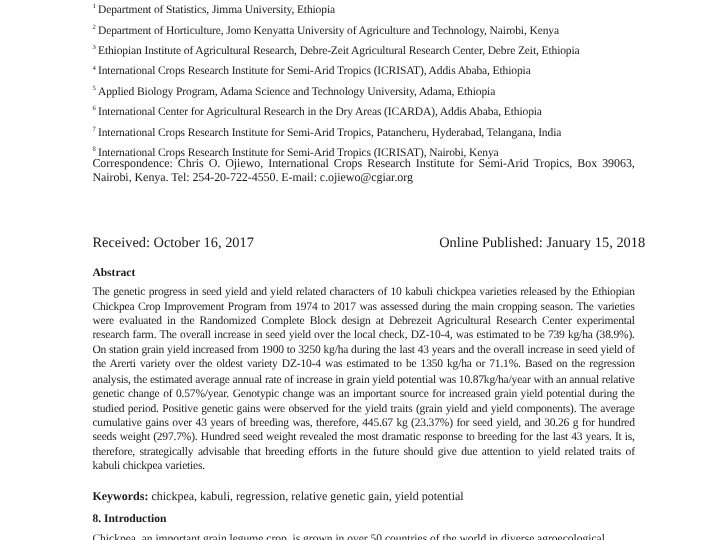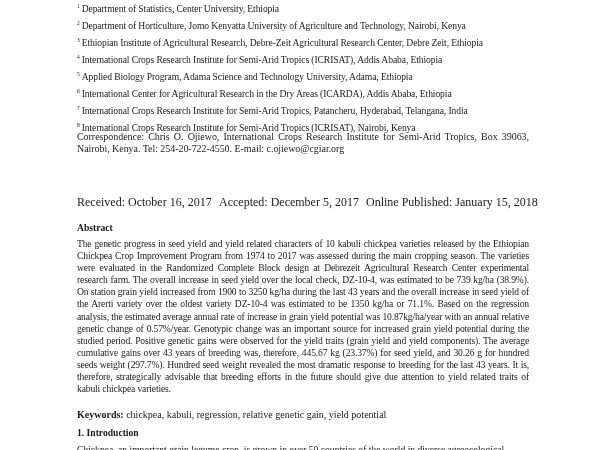--- a/index.html
+++ b/index.html
@@ -18,39 +18,38 @@
   .abstract { position: absolute; left: 0; top: 238px; width: 452px; font-size: 9.6px; line-height: 12.1px; text-align: justify; letter-spacing: -0.15px; }
   .kw { position: absolute; left: 0; top: 409px; font-size: 10px; line-height: 12px; white-space: nowrap; }
   .kw b { font-weight: bold; }
   .intro-text { position: absolute; left: 0; top: 444px; width: 452px; font-size: 9.6px; line-height: 12px; white-space: nowrap; overflow: hidden; }
 </style>
 </head>
 <body>
 
 <div class="page">
 
-  <div class="aff" style="top:0px"><sup>1</sup><span>Department of Statistics, Center University, Ethiopia</span></div>
+  <div class="aff" style="top:0px"><sup>1</sup><span>Department of Statistics, Jimma University, Ethiopia</span></div>
   <div class="aff" style="top:17px"><sup>2</sup><span>Department of Horticulture, Jomo Kenyatta University of Agriculture and Technology, Nairobi, Kenya</span></div>
   <div class="aff" style="top:34px"><sup>3</sup><span>Ethiopian Institute of Agricultural Research, Debre-Zeit Agricultural Research Center, Debre Zeit, Ethiopia</span></div>
   <div class="aff" style="top:51px"><sup>4</sup><span>International Crops Research Institute for Semi-Arid Tropics (ICRISAT), Addis Ababa, Ethiopia</span></div>
   <div class="aff" style="top:68px"><sup>5</sup><span>Applied Biology Program, Adama Science and Technology University, Adama, Ethiopia</span></div>
   <div class="aff" style="top:85px"><sup>6</sup><span>International Center for Agricultural Research in the Dry Areas (ICARDA), Addis Ababa, Ethiopia</span></div>
   <div class="aff" style="top:102px"><sup>7</sup><span>International Crops Research Institute for Semi-Arid Tropics, Patancheru, Hyderabad, Telangana, India</span></div>
   <div class="aff" style="top:119px"><sup>8</sup><span>International Crops Research Institute for Semi-Arid Tropics (ICRISAT), Nairobi, Kenya</span></div>
 
   <div class="corr">Correspondence: Chris O. Ojiewo, International Crops Research Institute for Semi-Arid Tropics, Box 39063, Nairobi, Kenya. Tel: 254-20-722-4550. E-mail: c.ojiewo@cgiar.org</div>
 
   <div class="dates" style="top:172px; width:452px; height:12px;">
     <span style="left:0">Received: October 16, 2017</span>
-    <span style="left:142px">Accepted: December 5, 2017</span>
     <span style="left:289px">Online Published: January 15, 2018</span>
   </div>
   <div class="dates" style="top:189px; width:452px; height:12px;">
   </div>
 
   <div class="h" style="top:222px">Abstract</div>
   <div class="abstract">The genetic progress in seed yield and yield related characters of 10 kabuli chickpea varieties released by the Ethiopian Chickpea Crop Improvement Program from 1974 to 2017 was assessed during the main cropping season. The varieties were evaluated in the Randomized Complete Block design at Debrezeit Agricultural Research Center experimental research farm. The overall increase in seed yield over the local check, DZ-10-4, was estimated to be 739 kg/ha (38.9%). On station grain yield increased from 1900 to 3250 kg/ha during the last 43 years and the overall increase in seed yield of the Arerti variety over the oldest variety DZ-10-4 was estimated to be 1350 kg/ha or 71.1%. Based on the regression analysis, the estimated average annual rate of increase in grain yield potential was 10.87kg/ha/year with an annual relative genetic change of 0.57%/year. Genotypic change was an important source for increased grain yield potential during the studied period. Positive genetic gains were observed for the yield traits (grain yield and yield components). The average cumulative gains over 43 years of breeding was, therefore, 445.67 kg (23.37%) for seed yield, and 30.26 g for hundred seeds weight (297.7%). Hundred seed weight revealed the most dramatic response to breeding for the last 43 years. It is, therefore, strategically advisable that breeding efforts in the future should give due attention to yield related traits of kabuli chickpea varieties.</div>
 
   <div class="kw"><b>Keywords:</b><span> chickpea, kabuli, regression, relative genetic gain, yield potential</span></div>
 
-  <div class="h" style="top:427px">1. Introduction</div>
+  <div class="h" style="top:427px">8. Introduction</div>
   <div class="intro-text">Chickpea, an important grain legume crop, is grown in over 50 countries of the world in diverse agroecological</div>
 </div>
 
 </body></html>

